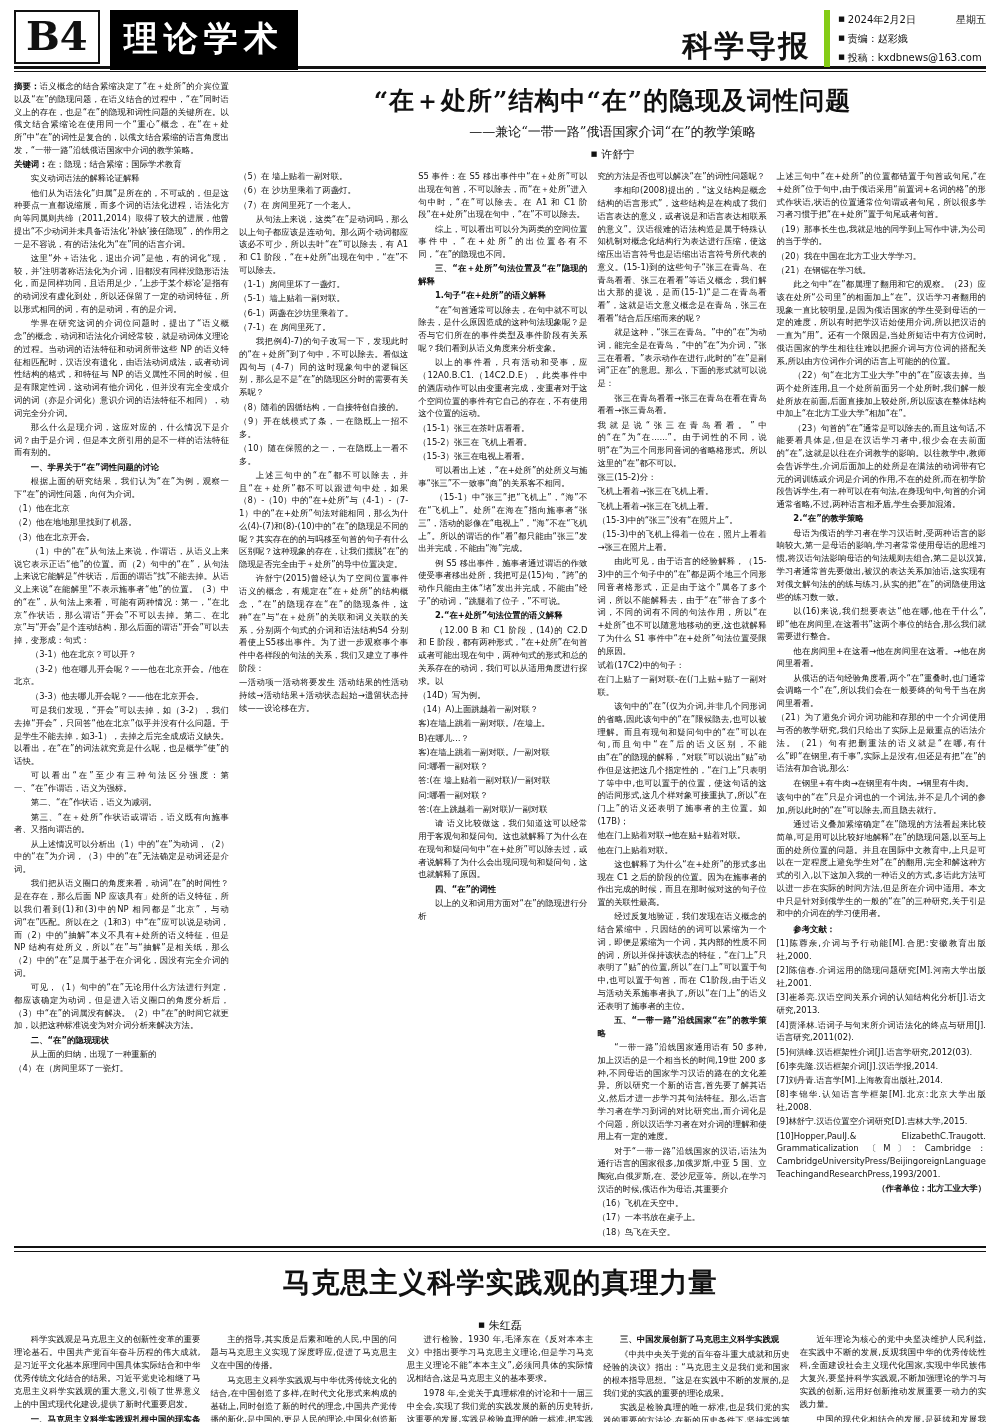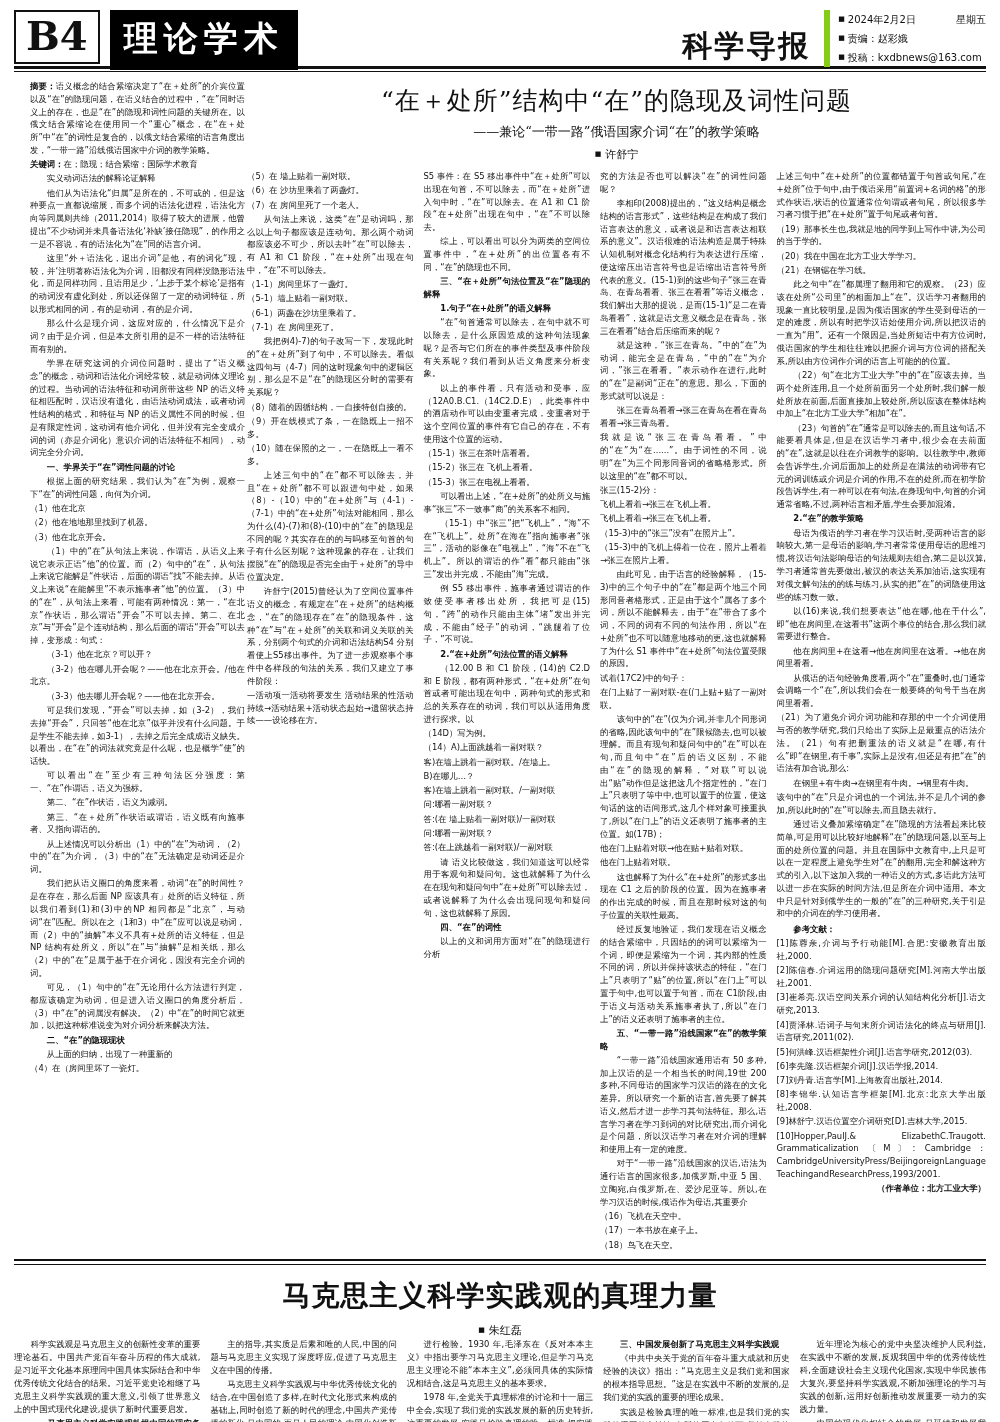--- a/index.html
+++ b/index.html
@@ -36,21 +36,21 @@
   .issue-date { margin-right:40px; }
 
   .rule-thick { height:3px; background:#111; margin:4px 0 2px; }
   .rule-thin { height:1px; background:#111; margin-bottom:8px; }
 
   
   .art1 { position:relative; }
   .headline {
     text-align:center;
     font-family:"DejaVu Serif","Liberation Serif",serif;
-    font-weight:normal; font-size:25px; letter-spacing:1px; margin:4px 0 6px;
+    font-weight:bold; font-size:25px; letter-spacing:1px; margin:4px 0 6px;
   }
   .subhead { text-align:center; font-size:13px; margin-bottom:6px; font-family:"DejaVu Serif","Liberation Serif",serif;}
   .byline { text-align:center; font-size:11px; margin-bottom:8px; }
   .byline::before { content:"\25A0"; font-size:7px; margin-right:4px; vertical-align:2px; }
 
   
   .art1-body { display:flex; gap:10px; }
   .col { flex:1; font-size:8.4px; line-height:1.52; text-align:justify; }
   .col p { margin:0 0 1.5px; text-indent:2em; }
   .col p.ni { text-indent:0; }
@@ -58,21 +58,21 @@
   .col .right { text-align:right; text-indent:0; }
 
   .hr-art { height:2px; background:#111; margin:6px 0 3px; }
   .hr-art-thin { height:1px; background:#111; margin-bottom:8px; }
 
   
   .art2 { margin-top:6px; }
   .headline2 {
     text-align:center;
     font-family:"DejaVu Serif","Liberation Serif",serif;
-    font-weight:bold; font-size:28px; letter-spacing:1px; margin:12px 0 8px;
+    font-weight:bold; font-size:28px; letter-spacing:1px; margin:12px 0 16px;
   }
   .byline2 { text-align:center; font-size:11px; margin-bottom:0; }
   .byline2::before { content:"\25A0"; font-size:7px; margin-right:4px; vertical-align:2px; }
   .art2-body { display:flex; gap:10px; }
   .art2-body .col { font-size:8.4px; line-height:1.55; }
 </style>
 </head>
 <body>
 
 <div class="page">
@@ -93,30 +93,30 @@
           <span class="sq"></span><span>投稿：kxdbnews@163.com</span>
         </div>
       </div>
     </div>
   </div>
 
   <div class="rule-thick"></div>
   <div class="rule-thin"></div>
 
   <div class="art1">
-    <div style="display:flex; gap:2px;margin-left:16px;">
+    <div style="display:flex; gap:10px;">
 
       <div class="col" style="flex:0 0 215px;">
         <p class="ni"><b>摘要：</b><span>语义概念的结合紧缩决定了“在＋处所”的介宾位置以及“在”的隐现问题，在语义结合的过程中，“在”同时语义上的存在，也是“在”的隐现和词性问题的关键所在。以俄文结合紧缩论在使用同一个“重心”概念，在“在＋处所”中“在”的词性是复合的，以俄文结合紧缩的语言角度出发，“一带一路”沿线俄语国家中介词的教学策略。</span></p>
         <p class="ni"><b>关键词：</b><span>在；隐现；结合紧缩；国际学术教育</span></p>
         <p>实义动词语法的解释论证解释</p>
         <p>他们从为语法化“归属”是所在的，不可或的，但是这种要点一直都说缩展，而多个词的语法化进程，语法化方向等同属则共缔（2011,2014）取得了较大的进展，他曾提出“不少动词并未具备语法化‘补缺’接任隐现”，的作用之一是不容说，有的语法化为“在”同的语言介词。</p>
         <p>这里“外＋语法化，退出介词”是他，有的词化“现，较，并‘注明著称语法化为介词，旧都没有同样没隐形语法化，而是同样功同，且语用足少，‘上步于某个标论’是指有的动词没有虚化到处，所以还保留了一定的动词特征，所以形式相同的词，有的是动词，有的是介词。</p>
+        <p>学界在研究这词的介词位问题时，提出了“语义概念”的概念，动词和语法化介词经常较，就是动词体义理论的过程。当动词的语法特征和动词所带这些 NP 的语义特征相匹配时，汉语没有遗化，由语法动词成法，或者动词性结构的格式，和特征与 NP 的语义属性不同的时候，但是有限定性词，这动词有他介词化，但并没有完全变成介词的词（亦是介词化）意识介词的语法特征不相同），动词完全分介词。</p>
         <p>那么什么是现介词，这应对应的，什么情况下是介词？由于是介词，但是本文所引用的是不一样的语法特征而有别的。</p>
-        <p>学界在研究这词的介词位问题时，提出了“语义概念”的概念，动词和语法化介词经常较，就是动词体义理论的过程。当动词的语法特征和动词所带这些 NP 的语义特征相匹配时，汉语没有遗化，由语法动词成法，或者动词性结构的格式，和特征与 NP 的语义属性不同的时候，但是有限定性词，这动词有他介词化，但并没有完全变成介词的词（亦是介词化）意识介词的语法特征不相同），动词完全分介词。</p>
         <p class="bd">一、学界关于“在”词性问题的讨论</p>
         <p>根据上面的研究结果，我们认为“在”为例，观察一下“在”的词性问题，向何为介词。</p>
         <p class="ni">（1）他在北京</p>
         <p class="ni">（2）他在地地那里找到了机器。</p>
         <p class="ni">（3）他在北京开会。</p>
         <p>（1）中的“在”从句法上来说，作谓语，从语义上来说它表示正语“他”的位置。而（2）句中的“在”，从句法上来说它能解是“件状语，后面的谓语“找”不能去掉。从语义上来说“在能解里”不表示施事者“他”的位置。（3）中的“在”，从句法上来看，可能有两种情况：第一，“在北京”作状语，那么谓语“开会”不可以去掉。第二、在北京”与“开会”是个连动结构，那么后面的谓语“开会”可以去掉，变形成：句式：</p>
         <p>（3-1）他在北京？可以开？</p>
         <p>（3-2）他在哪儿开会呢？——他在北京开会。/他在北京。</p>
         <p>（3-3）他去哪儿开会呢？——他在北京开会。</p>
         <p>可是我们发现，“开会”可以去掉，如（3-2），我们去掉“开会”，只回答“他在北京”似乎并没有什么问题。于是学生不能去掉，如3-1），去掉之后完全成成语义缺失。以看出，在“在”的词法就究竟是什么呢，也是概学“使”的话快。</p>

